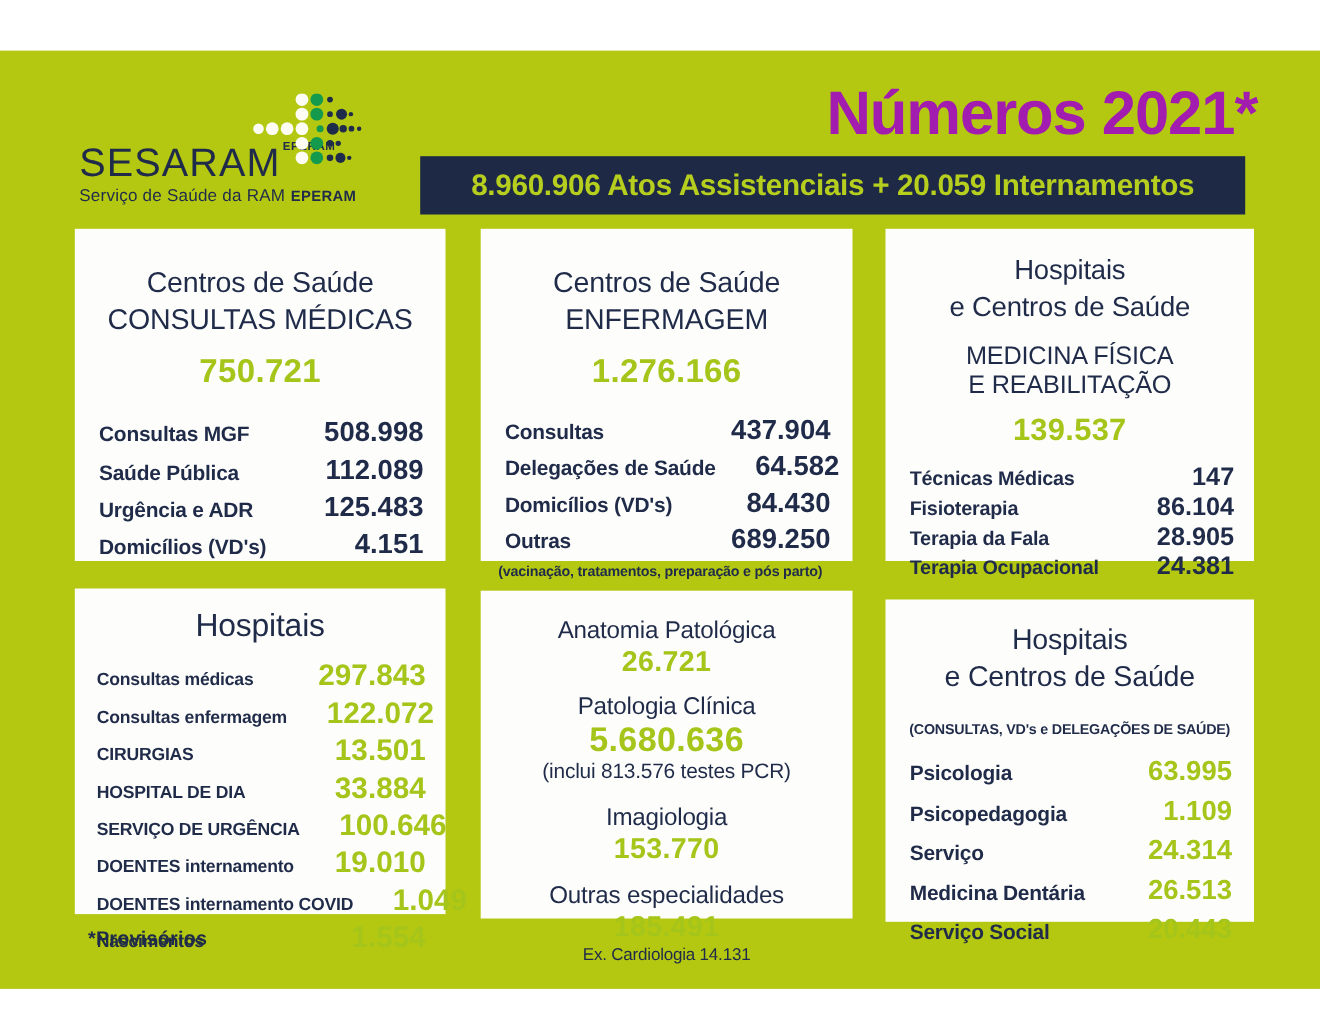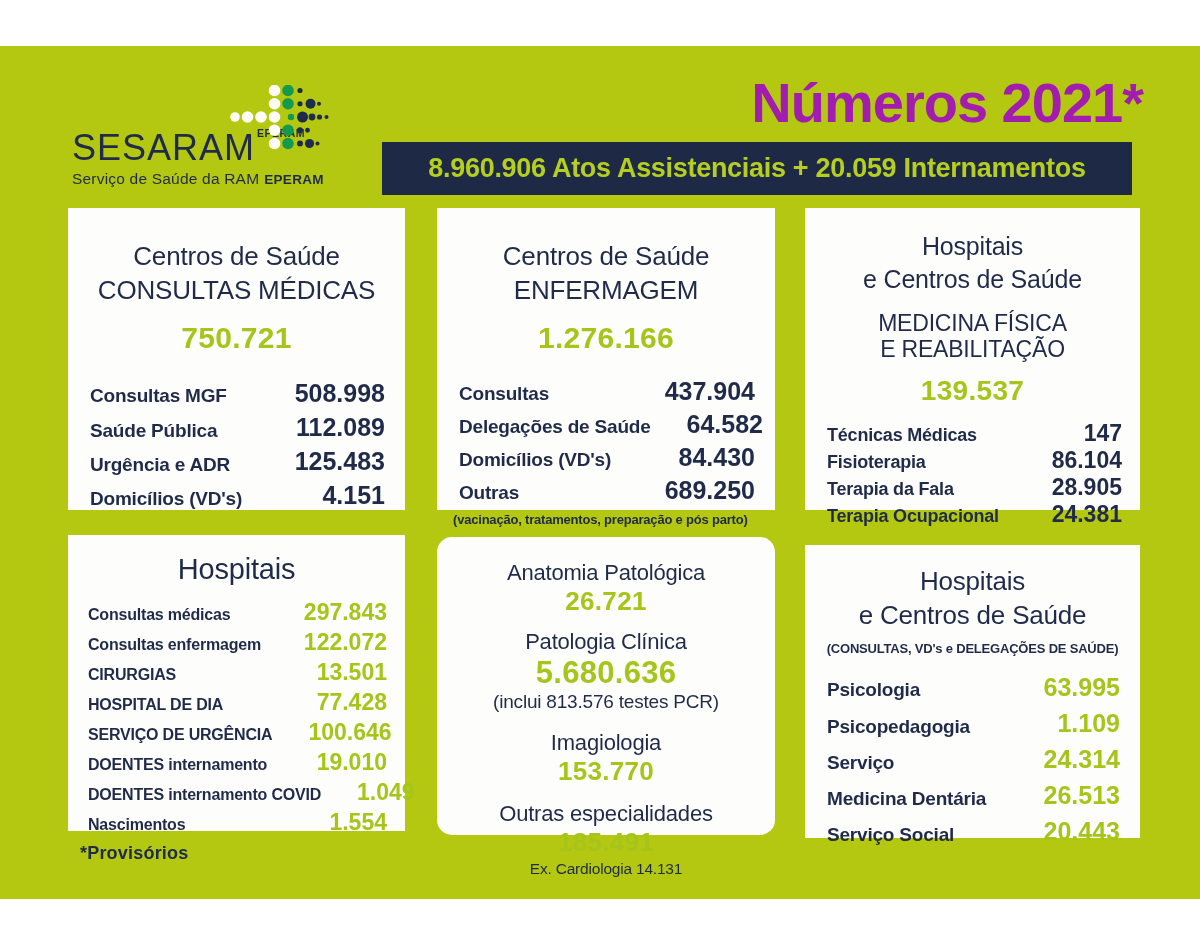--- a/index.html
+++ b/index.html
@@ -61,35 +61,35 @@
   #card-mfr .card-total { margin-top:12px; font-size:28px; }
   #card-mfr .rows { margin-top:13px; margin-right:18px; }
   #card-mfr .row + .row { margin-top:0; }
   #card-mfr .row-label { font-size:18px; }
   #card-mfr .row-value { font-size:23px; }
 
   #card-hosp .card-title { margin-top:16px; font-size:29px; }
   #card-hosp .rows { margin:10px 18px 0 20px; }
   #card-hosp .row + .row { margin-top:3px; }
   #card-hosp .row-label { font-size:16px; }
-  #card-hosp .row-value { font-size:23px; }
-
-  #card-esp { text-align:center;border-radius:15px; }
+  #card-hosp .row-value { font-size:27px; }
+
+  #card-esp { text-align:center; }
   .esp-label { font-size:22px; letter-spacing:-0.2px; }
   .esp-value { font-size:26px; font-weight:bold; color:#a5c51a; letter-spacing:0.3px; }
   .esp-value-big { font-size:31px; }
   .esp-note { font-size:19px; letter-spacing:-0.2px; }
   .esp-note-small { font-size:15.5px; margin-top:2px; }
   .esp-block-1 { padding-top:23px; }
   .esp-block-2 { padding-top:12px; }
   .esp-block-3 { padding-top:17px; }
   .esp-block-4 { padding-top:14px; }
 
   #card-cvd .card-title { margin-top:20px; }
-  .cvd-subtitle { text-align:center; font-size:13px; font-weight:bold; margin-top:8px; letter-spacing:-0.2px; }
+  .cvd-subtitle { text-align:center; font-size:13px; font-weight:bold; margin-top:22px; letter-spacing:-0.2px; }
   #card-cvd .rows { margin-top:17px; }
   #card-cvd .row + .row { margin-top:7px;align-items:flex-end; }
 
   .provisorios { position:absolute; left:80px; top:843px; font-size:18px; font-weight:bold; letter-spacing:0.2px; }
 </style>
 </head>
 <body>
 
 <div class="page">
   <div class="green-band"></div>
@@ -239,21 +239,21 @@
       <div class="row">
         <span class="row-label">Consultas enfermagem</span>
         <span class="row-value green">122.072</span>
       </div>
       <div class="row">
         <span class="row-label">CIRURGIAS</span>
         <span class="row-value green">13.501</span>
       </div>
       <div class="row">
         <span class="row-label">HOSPITAL DE DIA</span>
-        <span class="row-value green">77.428</span>
+        <span class="row-value green">33.884</span>
       </div>
       <div class="row">
         <span class="row-label">SERVIÇO DE URGÊNCIA</span>
         <span class="row-value green">100.646</span>
       </div>
       <div class="row">
         <span class="row-label">DOENTES internamento</span>
         <span class="row-value green">19.010</span>
       </div>
       <div class="row">

